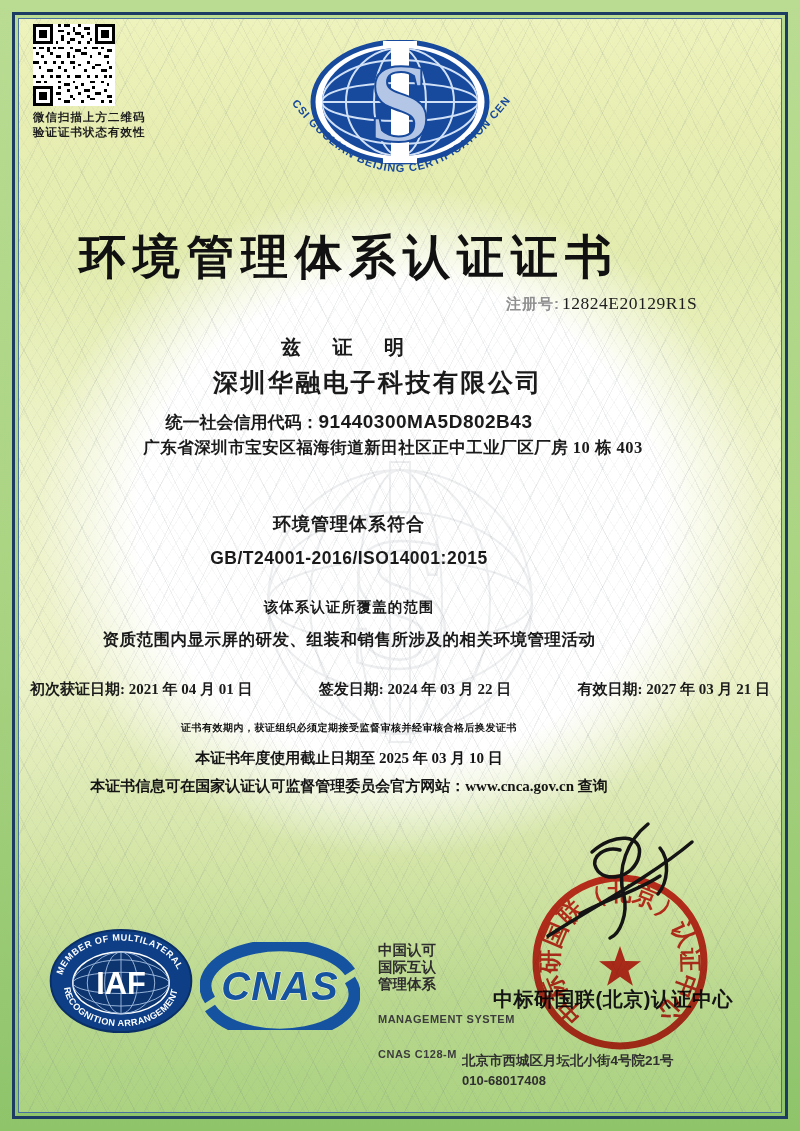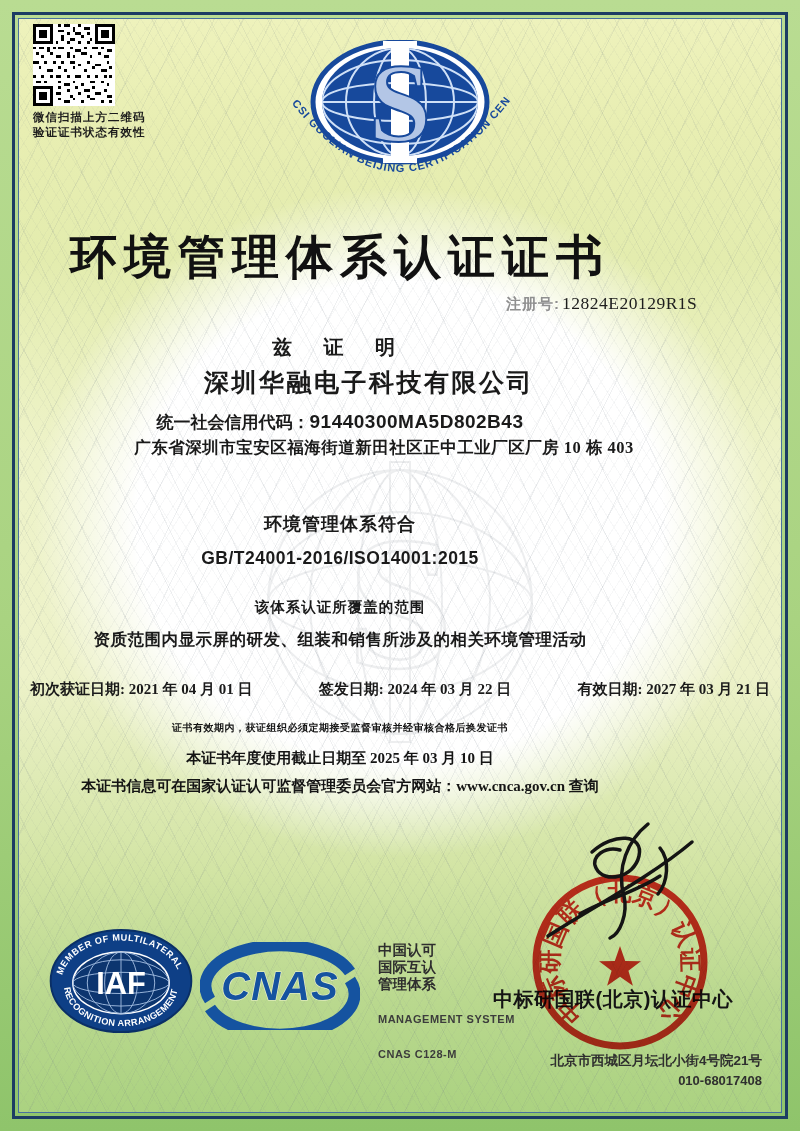--- a/index.html
+++ b/index.html
@@ -20,21 +20,21 @@
   }
   .mesh{
     position:absolute;inset:19px;z-index:1;pointer-events:none;
     background-image:
       repeating-linear-gradient(64deg, rgba(110,122,134,.11) 0 1px, transparent 1px 26px),
       repeating-linear-gradient(-64deg, rgba(110,122,134,.11) 0 1px, transparent 1px 26px),
       repeating-linear-gradient(58deg, rgba(120,130,140,.06) 0 1px, transparent 1px 11px),
       repeating-linear-gradient(-58deg, rgba(120,130,140,.06) 0 1px, transparent 1px 11px);
   }
   .abs{position:absolute;}
-  .center{left:0;width:680px;text-align:center;}
+  .center{left:9px;width:680px;text-align:center;}
   
   .qr-block{left:33px;top:24px;z-index:3;}
   .qr-caption{font-size:11.5px;letter-spacing:1px;color:#1c1c1c;font-family:"Liberation Serif","DejaVu Serif",serif;font-weight:700;}
   
   .csi-logo{left:281px;top:40px;z-index:3;}
   .title{top:226px;font-size:47px;font-weight:700;letter-spacing:7px;color:#111;z-index:3;}
   .regno{left:506px;top:293px;z-index:3;display:flex;align-items:baseline;}
   .regno .lbl{font-size:15px;font-weight:700;color:#8f8f8f;text-shadow:0.5px 0.5px 0 #fff;letter-spacing:1px;}
   .regno .val{font-size:17.5px;color:#1d1d1d;font-family:"Liberation Serif","DejaVu Serif",serif;letter-spacing:0.5px;margin-left:2px;}
   
@@ -59,21 +59,21 @@
   .note3{top:777px;font-size:15px;}
   
   .iaf-logo{left:48px;top:928px;z-index:3;}
   .cnas-logo{left:200px;top:942px;z-index:3;}
   .cnas-text{left:378px;top:942px;z-index:3;line-height:17px;}
   .cnas-text .cn{font-size:14.5px;font-weight:700;color:#2e2e2e;}
   .cnas-text .en{font-size:11px;font-weight:700;color:#3c3c3c;letter-spacing:0.5px;margin-top:18px;}
   .issuer-name{left:448px;top:986px;width:330px;text-align:center;font-size:20px;font-weight:700;letter-spacing:0.5px;color:#141414;z-index:3;}
   .stamp{left:510px;top:852px;z-index:4;mix-blend-mode:multiply;opacity:.93;}
   .signature{left:540px;top:818px;z-index:5;}
-  .footer{left:462px;top:1052px;width:300px;text-align:right;z-index:3;color:#2f2f2f;}
+  .footer{left:462px;top:1052px;width:300px;text-align:left;z-index:3;color:#2f2f2f;}
   .footer .line1{font-size:13.5px;font-weight:700;}
   .footer .line2{font-size:13px;font-weight:700;margin-top:3px;}
   .watermark{left:250px;top:452px;z-index:2;opacity:.13;}
 </style>
 </head>
 <body>
 
 <div class="cert">
   <div class="bg"></div>
   <div class="mesh"></div>

